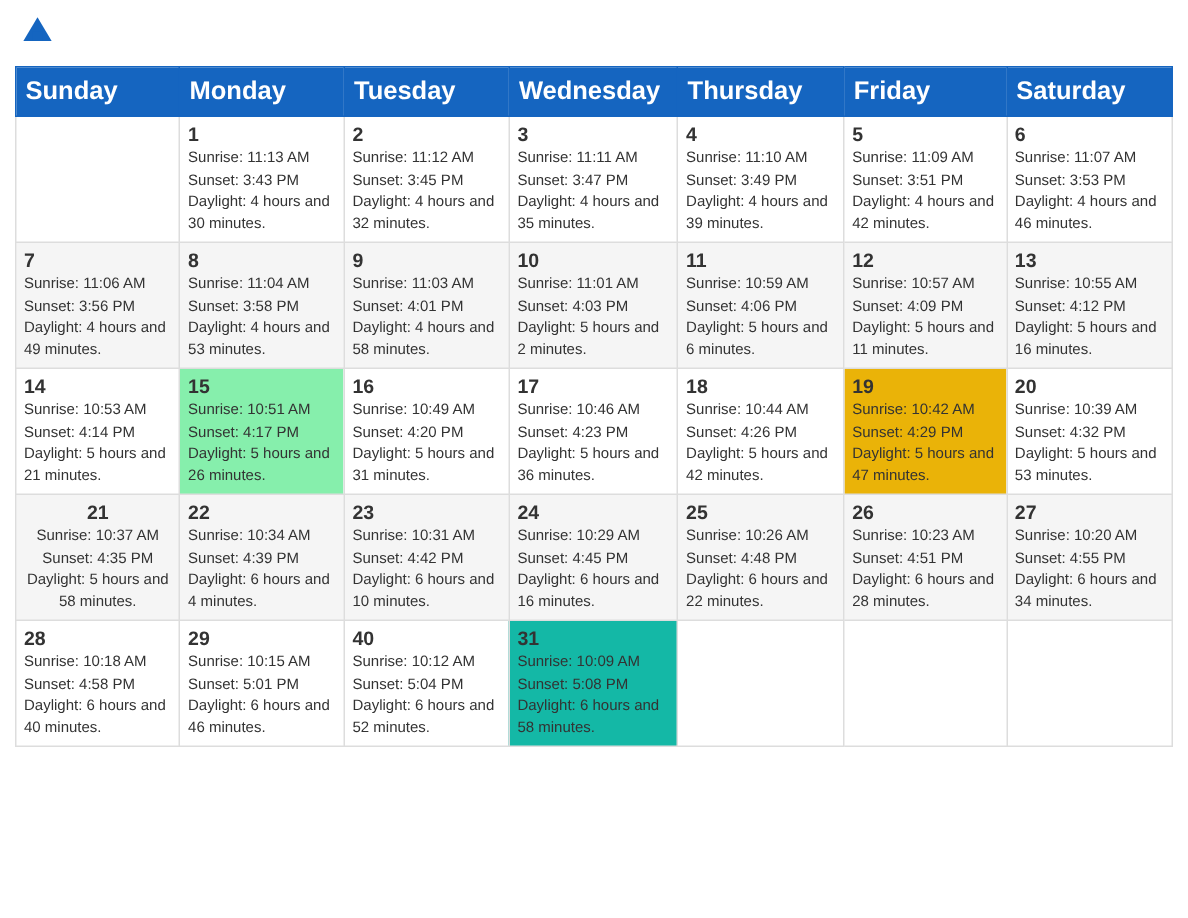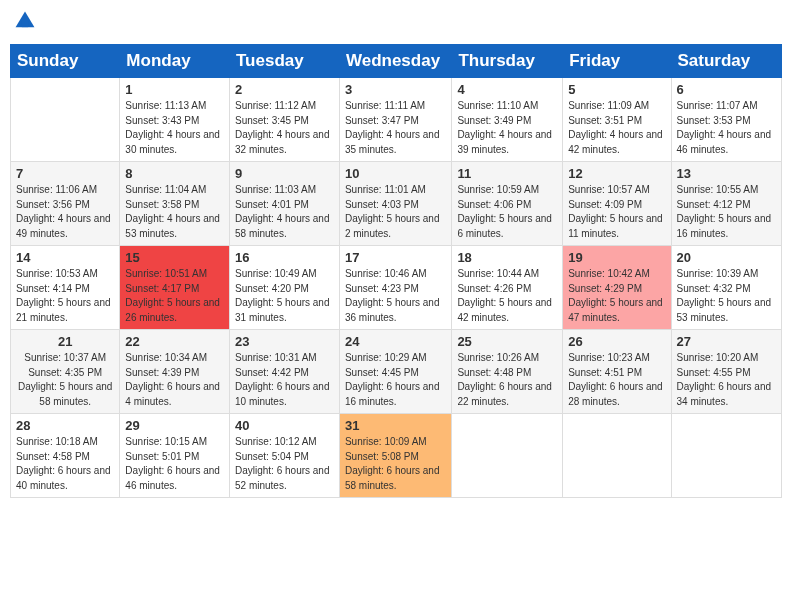--- a/index.html
+++ b/index.html
@@ -172,37 +172,37 @@
         <td style="background: rgb(245, 245, 245);">
           <span class="day-number">13</span>
           <div class="day-info">Sunrise: 10:55 AM<br>Sunset: 4:12 PM<br>Daylight: 5 hours and 16 minutes.</div>
         </td>
       </tr>
       <tr>
         <td style="background: rgb(255, 255, 255);">
           <span class="day-number">14</span>
           <div class="day-info">Sunrise: 10:53 AM<br>Sunset: 4:14 PM<br>Daylight: 5 hours and 21 minutes.</div>
         </td>
-        <td style="background: #ef4444; margin-left: 44px;">
+        <td style="background: #86efac; margin-left: 44px;">
           <span class="day-number">15</span>
           <div class="day-info">Sunrise: 10:51 AM<br>Sunset: 4:17 PM<br>Daylight: 5 hours and 26 minutes.</div>
         </td>
         <td style="background: rgb(255, 255, 255);">
           <span class="day-number">16</span>
           <div class="day-info">Sunrise: 10:49 AM<br>Sunset: 4:20 PM<br>Daylight: 5 hours and 31 minutes.</div>
         </td>
         <td style="background: rgb(255, 255, 255);">
           <span class="day-number">17</span>
           <div class="day-info">Sunrise: 10:46 AM<br>Sunset: 4:23 PM<br>Daylight: 5 hours and 36 minutes.</div>
         </td>
         <td style="background: rgb(255, 255, 255);">
           <span class="day-number">18</span>
           <div class="day-info">Sunrise: 10:44 AM<br>Sunset: 4:26 PM<br>Daylight: 5 hours and 42 minutes.</div>
         </td>
-        <td style="background: #fca5a5;">
+        <td style="background: #eab308;">
           <span class="day-number">19</span>
           <div class="day-info">Sunrise: 10:42 AM<br>Sunset: 4:29 PM<br>Daylight: 5 hours and 47 minutes.</div>
         </td>
         <td style="background: rgb(255, 255, 255);">
           <span class="day-number">20</span>
           <div class="day-info">Sunrise: 10:39 AM<br>Sunset: 4:32 PM<br>Daylight: 5 hours and 53 minutes.</div>
         </td>
       </tr>
       <tr>
         <td style="background: rgb(245, 245, 245); text-align: center;">
@@ -240,21 +240,21 @@
           <div class="day-info">Sunrise: 10:18 AM<br>Sunset: 4:58 PM<br>Daylight: 6 hours and 40 minutes.</div>
         </td>
         <td style="background: rgb(255, 255, 255);">
           <span class="day-number">29</span>
           <div class="day-info">Sunrise: 10:15 AM<br>Sunset: 5:01 PM<br>Daylight: 6 hours and 46 minutes.</div>
         </td>
         <td style="background: rgb(255, 255, 255);">
           <span class="day-number">40</span>
           <div class="day-info">Sunrise: 10:12 AM<br>Sunset: 5:04 PM<br>Daylight: 6 hours and 52 minutes.</div>
         </td>
-        <td style="background: #fdba74;">
+        <td style="background: #14b8a6;">
           <span class="day-number">31</span>
           <div class="day-info">Sunrise: 10:09 AM<br>Sunset: 5:08 PM<br>Daylight: 6 hours and 58 minutes.</div>
         </td>
         <td class="empty-cell"></td>
         <td class="empty-cell"></td>
         <td class="empty-cell"></td>
       </tr>
     </tbody>
 </table>
 

